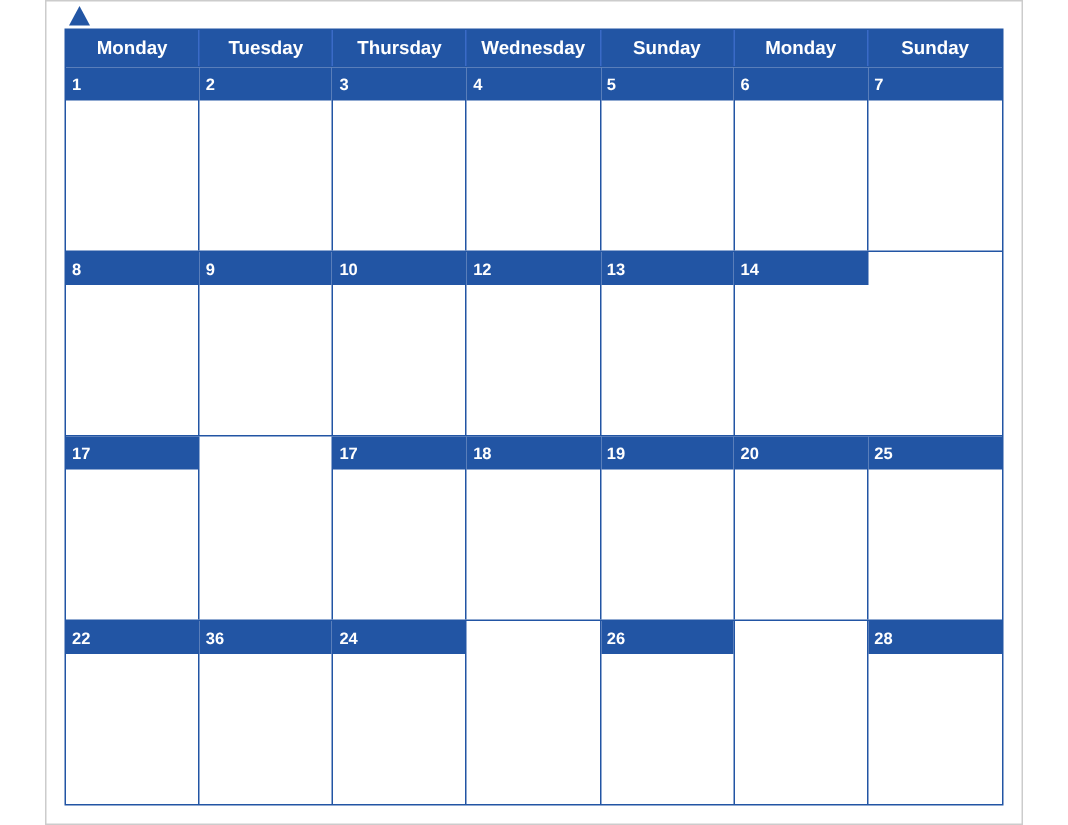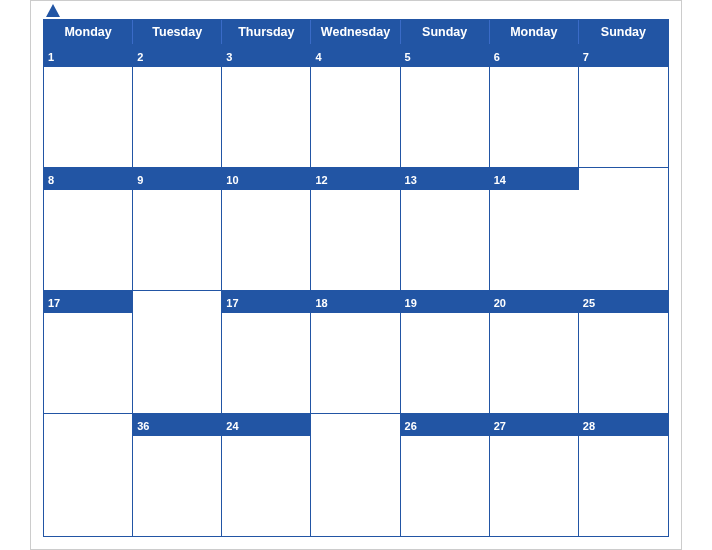--- a/index.html
+++ b/index.html
@@ -228,39 +228,39 @@
             <div class="day-number-row"><span class="day-number">20</span></div>
             <div class="day-content"></div>
           </div>
           <div class="day-cell">
             <div class="day-number-row"><span class="day-number">25</span></div>
             <div class="day-content"></div>
           </div>
         </div>
         <div class="week-row">
           <div class="day-cell">
+            <div class="day-number-row"><span class="day-number">22</span></div>
             <div class="day-content"></div>
           </div>
           <div class="day-cell">
             <div class="day-number-row"><span class="day-number">36</span></div>
             <div class="day-content"></div>
           </div>
           <div class="day-cell">
             <div class="day-number-row"><span class="day-number">24</span></div>
             <div class="day-content"></div>
           </div>
           <div class="day-cell">
             <div class="day-content"></div>
           </div>
           <div class="day-cell">
             <div class="day-number-row"><span class="day-number">26</span></div>
             <div class="day-content"></div>
           </div>
           <div class="day-cell">
-            <div class="day-number-row"><span class="day-number">27</span></div>
             <div class="day-content"></div>
           </div>
           <div class="day-cell">
             <div class="day-number-row"><span class="day-number">28</span></div>
             <div class="day-content"></div>
           </div>
         </div>
       </div>
   </div>
 </div>

